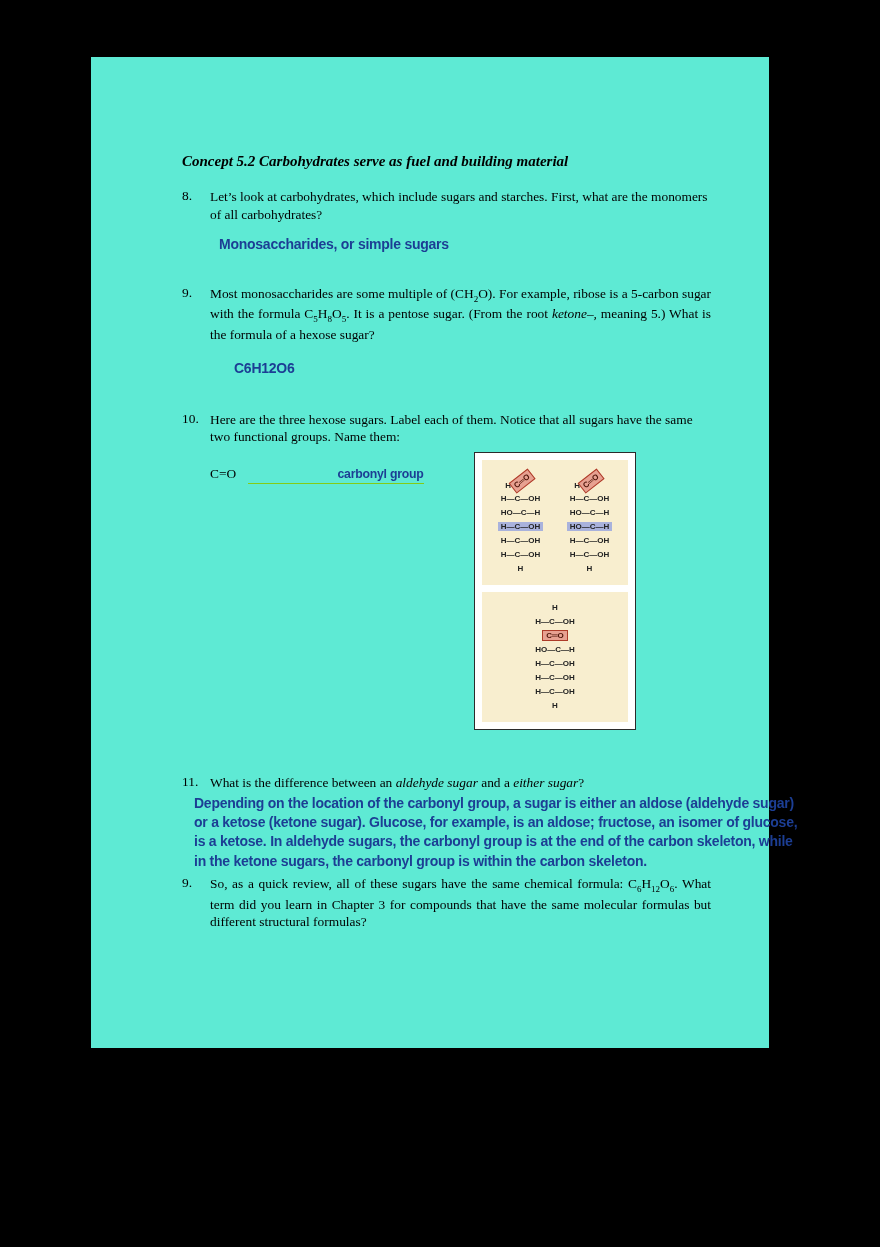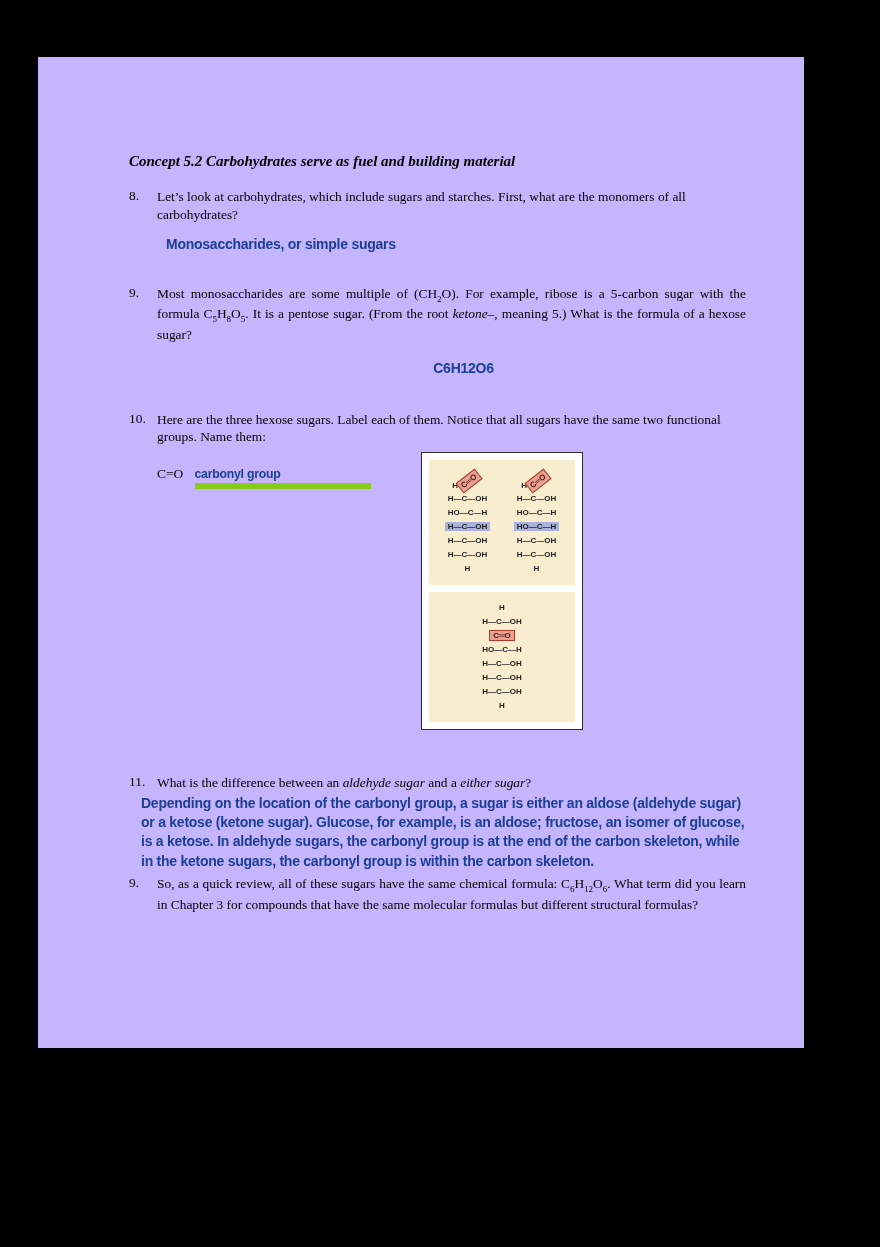--- a/index.html
+++ b/index.html
@@ -1,52 +1,52 @@
 <!DOCTYPE html>
 <html><head>
 <meta charset="utf-8">
 <style>
   html,body{margin:0;padding:0;}
   body{
     width:880px;height:1247px;background:#000;
     font-family:"Liberation Serif", serif;
   }
   .page{
-    position:relative;margin:57px 0 0 38px;width:766px;height:991px;
-    background:#c4b5fd;box-sizing:border-box;
+    position:relative;margin:57px 0 0 91px;width:678px;height:991px;
+    background:#5eead4;box-sizing:border-box;
   }
   .content{padding:96px 58px 0 91px;box-sizing:border-box;}
 
   .heading{
     font-family:"Liberation Serif", serif;
     font-weight:bold;font-style:italic;font-size:15px;
     margin:0 0 18px 0;color:#000;
   }
 
   .q{display:flex;margin:0;}
   .q .num{flex:none;width:28px;font-size:13.4px;color:#000;}
   .q .body{flex:1;font-size:13.4px;line-height:1.32;color:#000;}
   .justify{text-align:justify;}
 
   .ans{
     font-family:"Liberation Sans", sans-serif;font-weight:bold;
     color:#1c3e94;font-size:14px;line-height:1.38;letter-spacing:-0.25px;
   }
   .ans8{margin:12px 0 30px 37px;}
-  .ans9{margin:16px 0 32px 52px;text-align:center;}
+  .ans9{margin:16px 0 32px 52px;}
   .ans11{margin:2px 0 4px 12px;width:606px;}
   .ans12{margin:14px 0 0 27px;}
 
   
   .fig-row{display:flex;align-items:flex-start;margin:6px 0 44px 28px;}
   .fg-col{flex:none;width:264px;padding-top:14px;}
   .fg-line{font-size:13.4px;margin-bottom:13px;color:#000;}
   .blank{
-    display:inline-block;width:176px;border-bottom:6px solid #84cc16;
-    text-align:left;font-family:"Liberation Sans", sans-serif;
+    display:inline-block;width:176px;border-bottom:1px solid #84cc16;
+    text-align:right;font-family:"Liberation Sans", sans-serif;
     font-weight:bold;font-size:12.3px;color:#1c3e94;
     padding-bottom:2px;margin-left:8px;letter-spacing:-0.25px;
   }
 
   
   .figure-box{
     flex:none;width:162px;border:1.5px solid #2b2b2b;background:#fff;
     padding:7px;box-sizing:border-box;
   }
   .fig-panel{background:#f8eecf;padding:9px 4px;}

